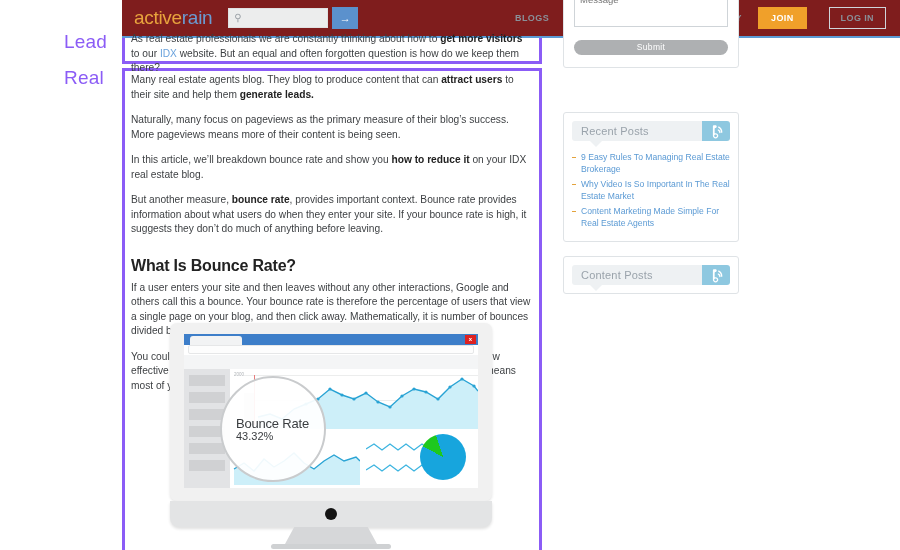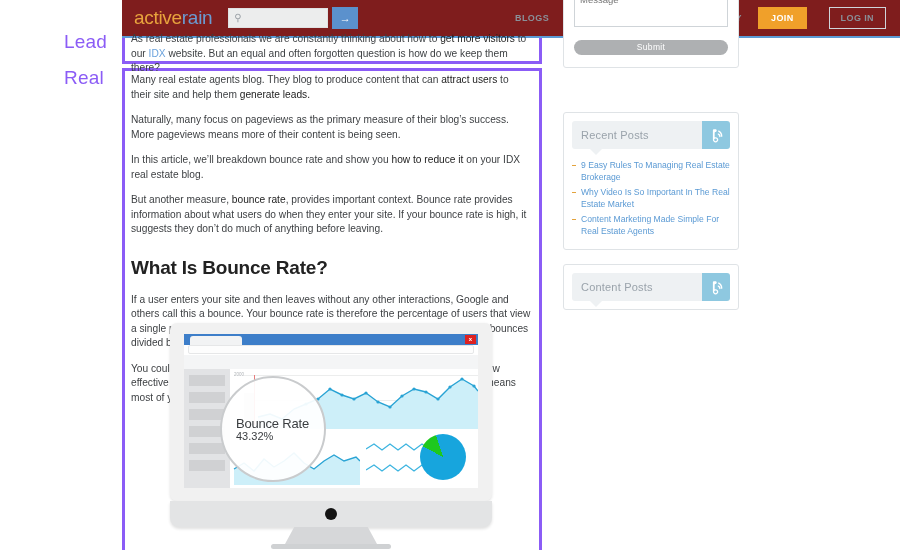--- a/index.html
+++ b/index.html
@@ -61,24 +61,24 @@
     border:1px solid #cfd4da;color:#8a9099;font-size:9px;font-weight:bold;
     letter-spacing:.4px;padding:5px 11px;margin-left:22px;margin-right:14px;
   }
 
   
   .article{position:absolute;left:131px;top:32px;width:400px;}
   .lead p{margin:0 0 2px 0;}
   .article p{
     font-size:10.2px;line-height:14.5px;color:#3c3f42;margin:0 0 11px 0;
   }
-  .article p b{color:#222;font-weight:normal;margin-top:21px;}
+  .article p b{color:#222;font-weight:bold;margin-top:21px;}
   .article a{color:#6ba3dd;text-decoration:none;}
   .article h2{
-    font-size:19px;font-weight:bold;color:#222;margin:20px 0 14px 0;
+    font-size:16px;font-weight:bold;color:#222;margin:20px 0 6px 0;
     letter-spacing:-.2px;
   }
   .body-block{position:absolute;left:131px;top:73px;width:400px;}
 
   
   .side{position:absolute;left:563px;top:0;width:176px;}
   .card{
     background:#fff;border:1px solid #dfe3e6;border-radius:3px;
     margin-bottom:14px;padding:10px 10px 12px 10px;box-sizing:border-box;
   }
@@ -92,21 +92,21 @@
     display:block;width:100%;margin-top:9px;height:15px;border:0;
     border-radius:8px;background:#aeb0b2;color:#fff;font-size:8.5px;
     font-weight:normal;font-family:"Liberation Sans",sans-serif;
     letter-spacing:.3px;line-height:15px;padding:0;
   }
 
   .widget{
     background:#fff;border:1px solid #dfe3e6;border-radius:3px;
     box-sizing:border-box;padding:8px;
   }
-  .widget-head{position:relative;display:flex;align-items:stretch;height:28px;}
+  .widget-head{position:relative;display:flex;align-items:stretch;height:20px;}
   .wh-title{
     flex:1;background:#eef1f3;border-radius:3px 0 0 3px;
     display:flex;align-items:center;padding-left:9px;
     font-size:11px;color:#9aa3ab;letter-spacing:.2px;position:relative;
   }
   .wh-title:after{
     content:"";position:absolute;left:18px;bottom:-6px;
     border-left:6px solid transparent;border-right:6px solid transparent;
     border-top:6px solid #eef1f3;
   }

